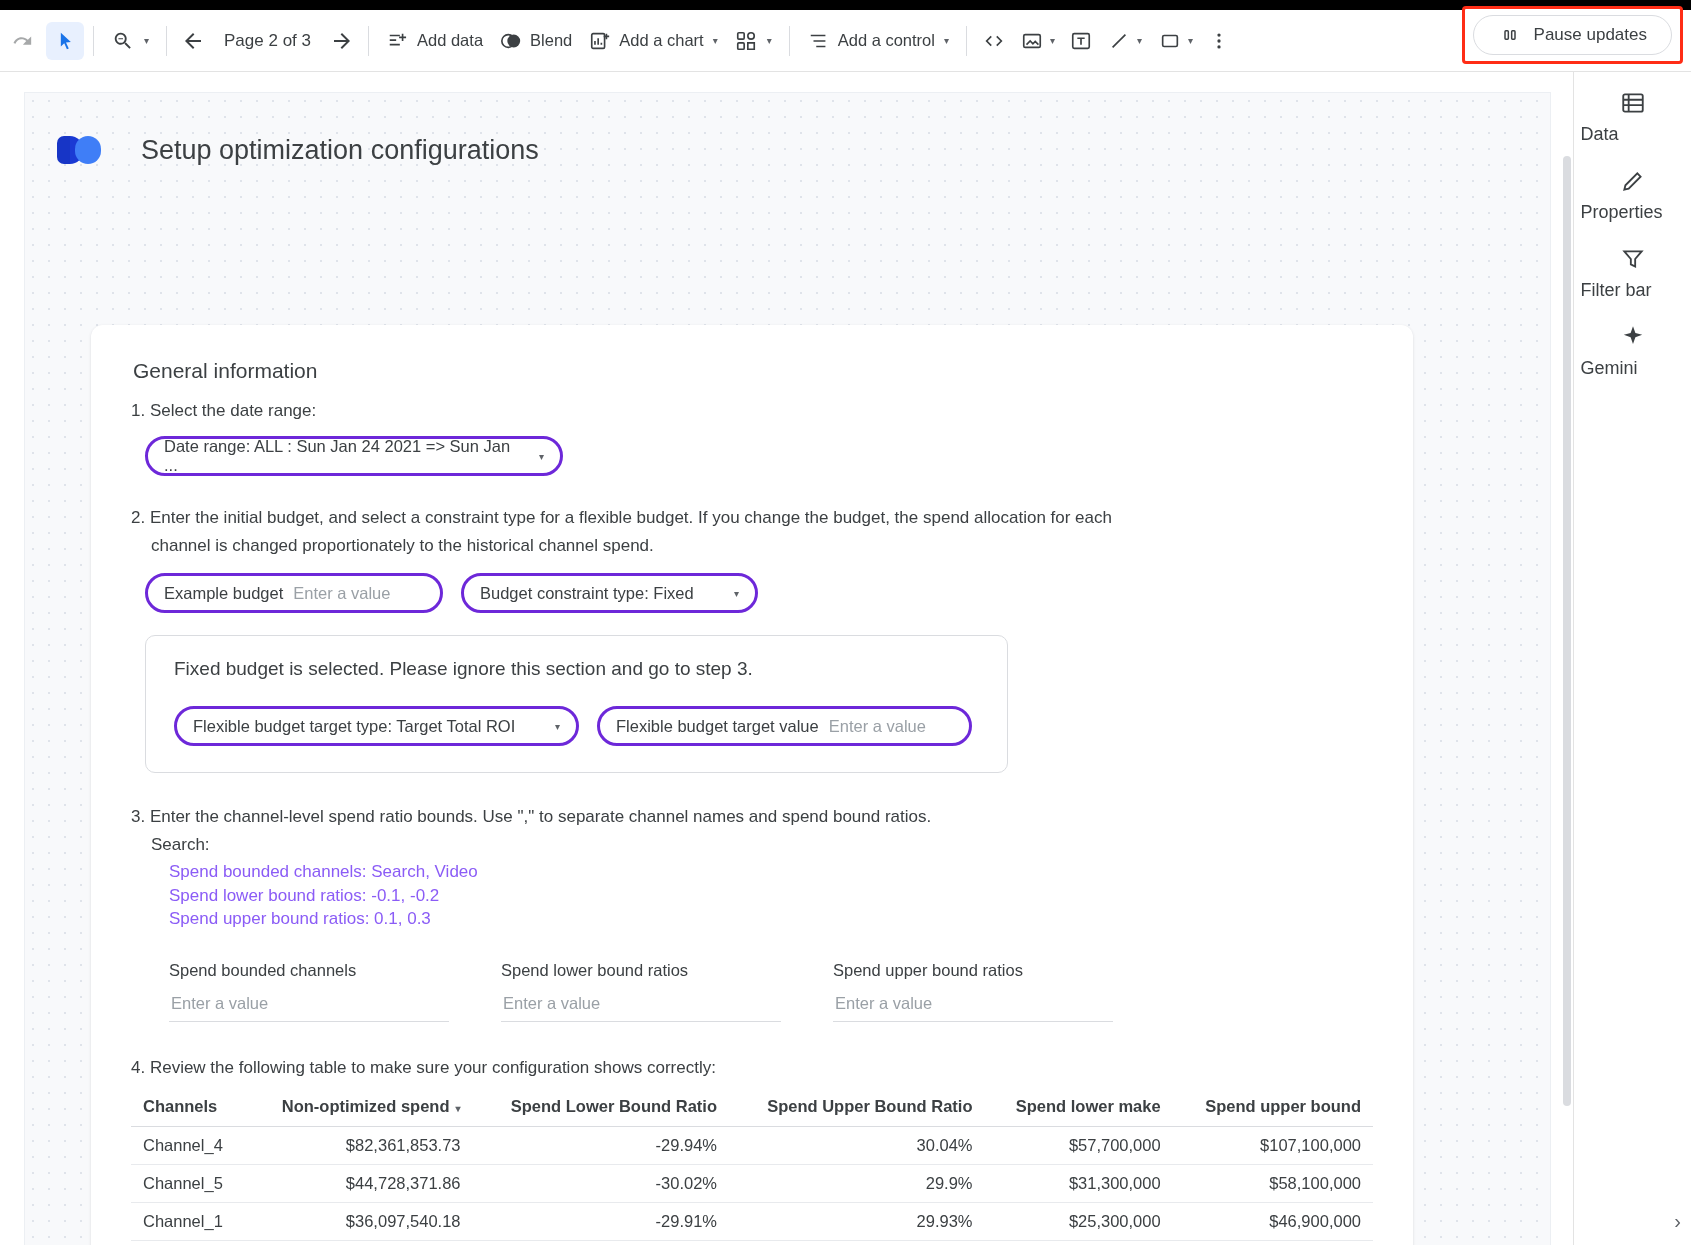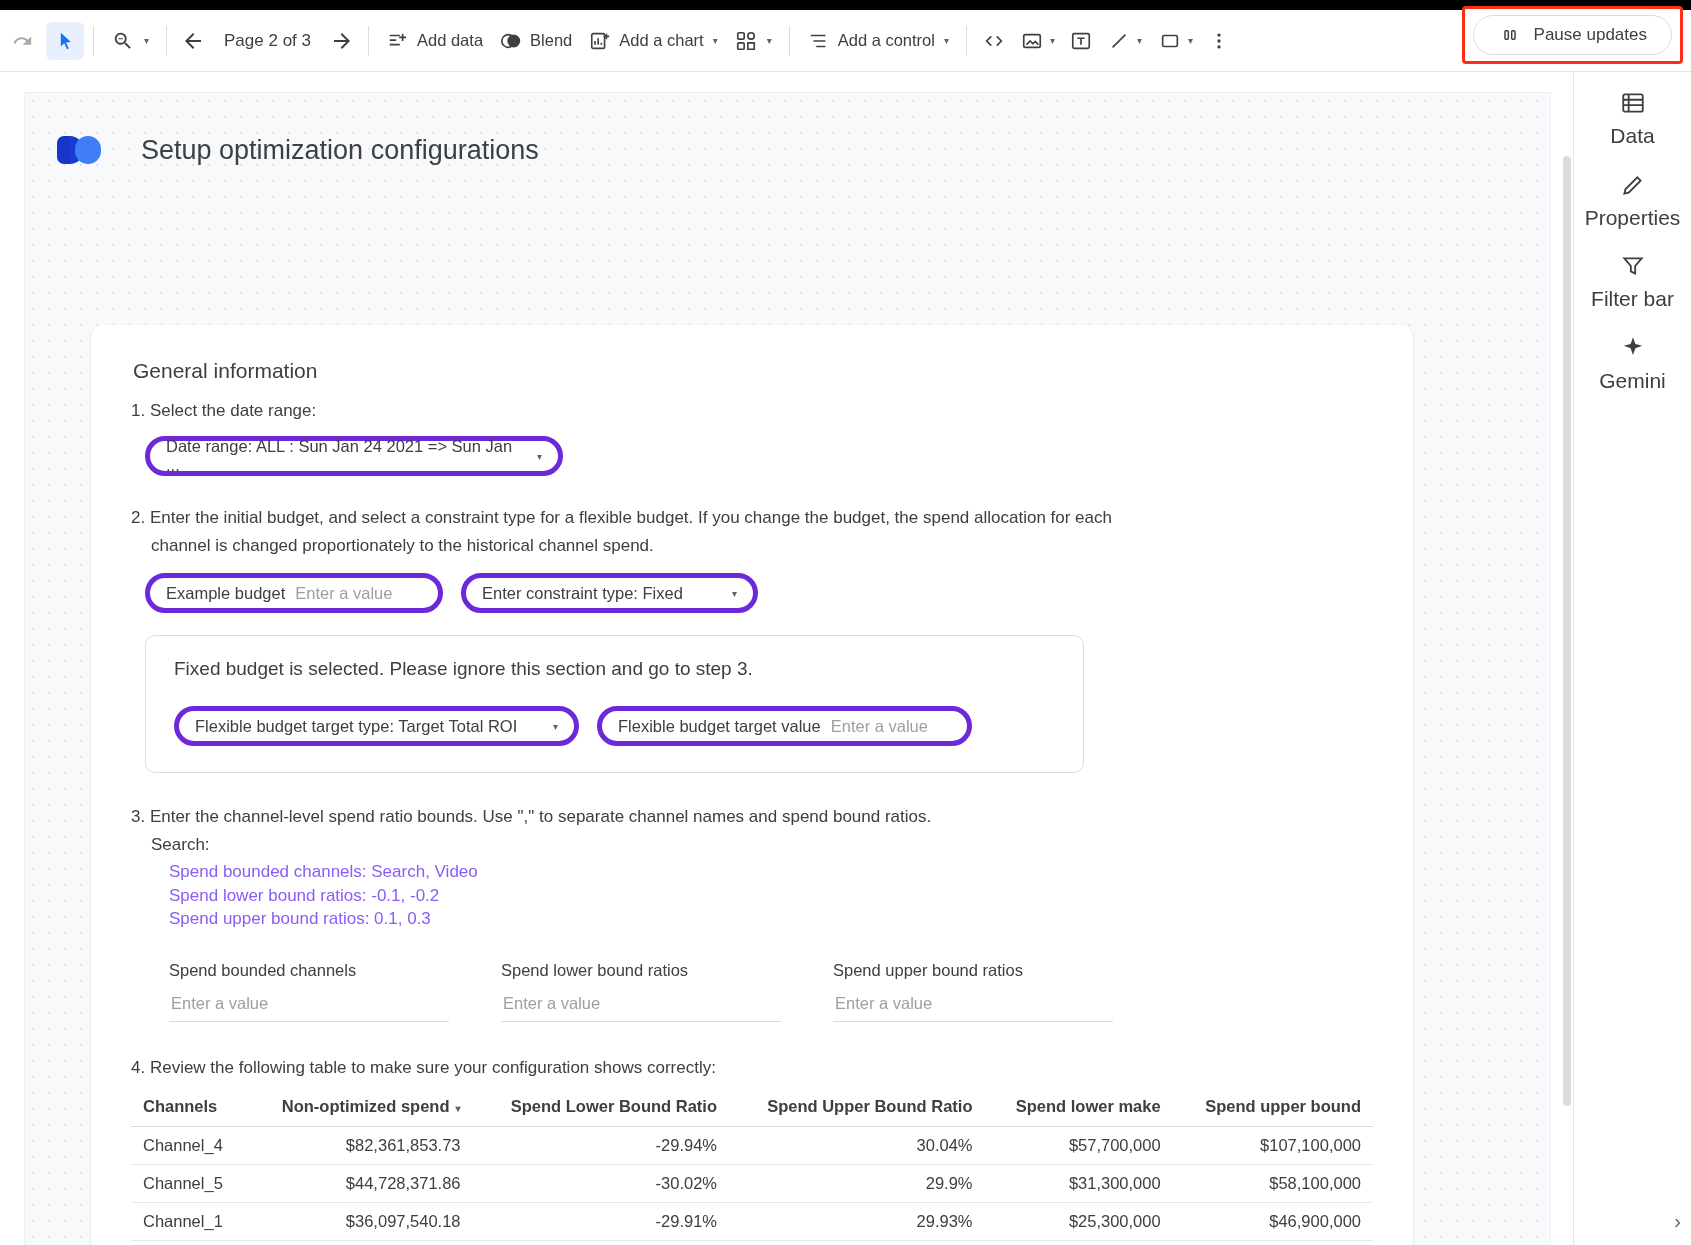--- a/index.html
+++ b/index.html
@@ -53,21 +53,21 @@
   }
 
   
   .rail {
     position:absolute; top:72px; right:0; width:118px; bottom:0;
     background:#fff; border-left:1px solid #e3e3e3;
     display:flex; flex-direction:column; align-items:center; padding-top:16px; gap:22px;
   }
   .rail-item { width:110px; display:flex; flex-direction:column; align-items:center; gap:6px; cursor:pointer; }
   .rail-ico { width:30px;height:30px;display:flex;align-items:center;justify-content:center;color:#3c4043; }
-  .rail-lbl { font-size:21px; color:#3c4043; text-align:center; line-height:1.12; width:104px; word-wrap:break-word; }
+  .rail-lbl { font-size:18px; color:#3c4043; line-height:1.12; width:104px; word-wrap:break-word; }
   .rail-chevron { position:absolute; right:10px; bottom:12px; color:#5f6368; font-size:20px; cursor:pointer; }
 
   
   .canvas-area {
     position:absolute; top:72px; left:0; right:118px; bottom:0;
     background:#fff; overflow:hidden;
   }
   .report-page {
     position:absolute; top:20px; left:24px; width:1527px; height:1200px;
     background:#f8f9fb;
@@ -88,30 +88,30 @@
     background:#fff; border-radius:12px; box-shadow:0 1px 3px rgba(60,64,67,.16);
     padding:34px 40px 0 40px; overflow:hidden;
   }
   .sec-title { font-size:21px; color:#3c4043; margin:0 0 16px 2px; font-weight:400; }
   .step { font-size:17px; color:#3c4043; line-height:1.38; margin:0 0 4px 0; }
   .mono-ex { font-size:17px; color:#8b5cf6; line-height:1.38; padding-left:38px; }
 
   .chip {
     display:inline-flex; align-items:center; gap:10px;
     height:40px; padding:0 16px;
-    border:5px solid #6d28d9; border-radius:22px;
+    border:3px solid #6d28d9; border-radius:22px;
     font-size:16.5px; color:#3c4043; background:#fff; cursor:pointer;
   }
   .chip .ph { color:#9aa0a6; }
   .chip .car { color:#5f6368; font-size:10px; margin-left:6px; }
   .row { display:flex; align-items:center; gap:18px; }
 
   .notice-box {
     margin-top:22px; border:1px solid #dadce0; border-radius:10px;
-    padding:22px 28px 26px 28px; width:939px;
+    padding:22px 28px 26px 28px; width:863px;
   }
   .notice-text { font-size:19px; color:#3c4043; margin-bottom:26px; }
 
   .field-col { display:flex; flex-direction:column; gap:10px; }
   .field-label { font-size:16.5px; color:#3c4043; }
   .underline-input {
     width:280px; border:none; border-bottom:1px solid #dadce0;
     font-size:16.5px; color:#3c4043; padding:4px 2px 8px 2px;
     background:transparent; outline:none; font-family:"Liberation Sans", sans-serif;
   }
@@ -373,21 +373,21 @@
         <div style="height:30px"></div>
         <div class="step">2. Enter the initial budget, and select a constraint type for a flexible budget. If you change the budget, the spend allocation for each</div>
         <div class="step" style="padding-left:20px;">channel is changed proportionately to the historical channel spend.</div>
 
         <div class="row" style="margin:16px 0 0 14px;">
           <div class="chip" style="width:298px;">
             <span>Example budget</span>
             <span class="ph">Enter a value</span>
           </div>
           <div class="chip" style="width:297px;justify-content:space-between;">
-            <span>Enter constraint type: Fixed</span>
+            <span>Budget constraint type: Fixed</span>
             <span class="car">▾</span>
           </div>
         </div>
 
         <div class="notice-box" style="margin-left:14px;">
           <div class="notice-text">Fixed budget is selected. Please ignore this section and go to step 3.</div>
           <div class="row">
             <div class="chip" style="width:405px;justify-content:space-between;">
               <span>Flexible budget target type: Target Total ROI</span>
               <span class="car">▾</span>

